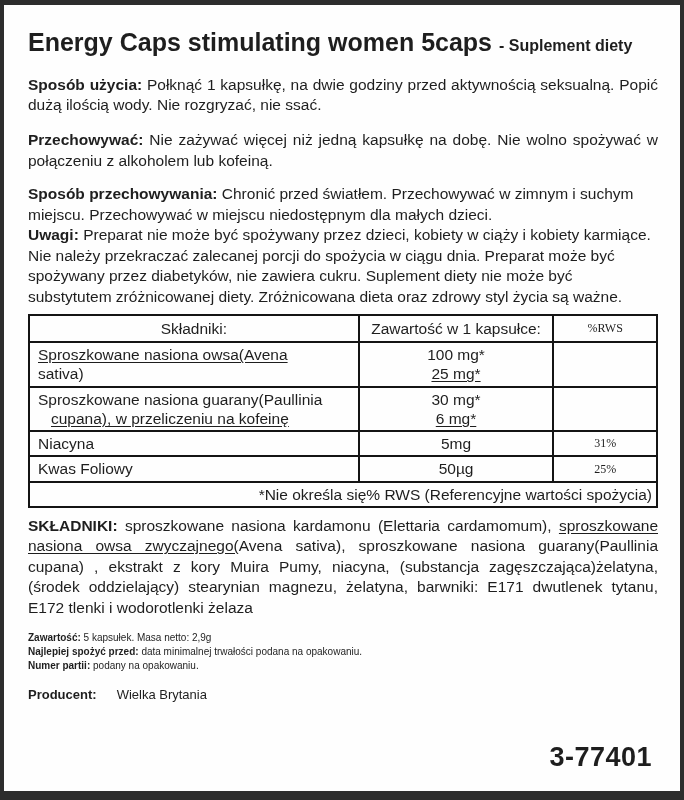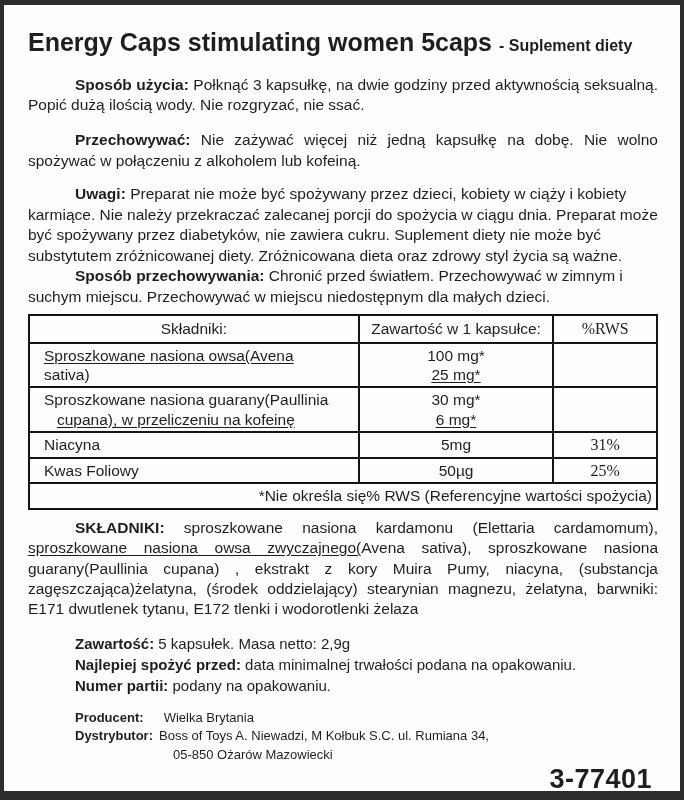--- a/index.html
+++ b/index.html
@@ -11,54 +11,54 @@
     font-family:"Liberation Sans", sans-serif;
     display:flex;flex-direction:column;overflow:hidden;
   }
   .title{margin:12px 0 18px 0;font-size:25px;font-weight:bold;line-height:1.1;}
   .title .suffix{font-size:16px;font-weight:bold;}
   .para{font-size:15.5px;line-height:1.32;margin:0;}
   .just{text-align:justify;}
   .mb-lg{margin-bottom:15px;}
   .mb-md{margin-bottom:13px;}
   .mb-sm{margin-bottom:7px;}
-  .b{font-weight:bold;margin-left:47px;}
+  .b{font-weight:bold;}
   .u{text-decoration:underline;text-underline-offset:2px;}
   table{width:100%;border-collapse:collapse;border:2px solid #141414;margin:0 0 8px 0;}
-  th,td{border:2px solid #141414;font-size:15.5px;line-height:1.24;padding:2px 14px;vertical-align:middle;}
+  th,td{border:2px solid #141414;font-size:15.5px;line-height:1.24;padding:2px 8px;vertical-align:middle;}
   th{font-weight:normal;text-align:center;padding:3px 8px;}
   td.c-ing{text-align:left;}
   td.c-amt{text-align:center;border-radius:17px;}
-  th.serif,td.c-rws{font-family:"Liberation Serif", serif;text-align:center;font-size:16px;}
+  th.serif,td.c-rws{font-family:"Liberation Serif", serif;text-align:center;font-size:12px;}
   .ind2{padding-left:13px;}
   tfoot td{text-align:right;padding:2px 4px;}
-  .info-line{font-size:15px;line-height:1.42;margin:0;}
+  .info-line{font-size:10px;line-height:1.42;margin:0;}
   .addr{display:flex;gap:6px;font-size:13px;line-height:1.42;margin:0;}
   .addr .ind{padding-left:14px;}
   .addr-block{margin-top:12px;}
   .symbol-row{margin-top:auto;display:flex;justify-content:flex-end;align-items:baseline;gap:9px;padding:0 6px 10px 0;}
   .sym-value{font-weight:bold;font-size:27px;letter-spacing:.5px;}
 </style>
 </head>
 <body>
 
 <div class="page">
 
   <h1 class="title">
     <span>Energy Caps stimulating women 5caps</span>
     <span class="suffix">- Suplement diety</span>
   </h1>
 
-  <p class="para just mb-lg"><span class="b">Sposób użycia: </span><span>Połknąć 3 kapsułkę, na dwie godziny przed aktywnością seksualną. Popić dużą ilością wody. Nie rozgryzać, nie ssać.</span></p>
+  <p class="para just mb-lg"><span class="b">Sposób użycia: </span><span>Połknąć 1 kapsułkę, na dwie godziny przed aktywnością seksualną. Popić dużą ilością wody. Nie rozgryzać, nie ssać.</span></p>
 
   <p class="para just mb-md"><span class="b">Przechowywać: </span><span>Nie zażywać więcej niż jedną kapsułkę na dobę. Nie wolno spożywać w połączeniu z alkoholem lub kofeiną.</span></p>
 
   <div class="mb-sm">
+    <p class="para"><span class="b">Sposób przechowywania: </span><span>Chronić przed światłem. Przechowywać w zimnym i suchym miejscu. Przechowywać w miejscu niedostępnym dla małych dzieci.</span></p>
     <p class="para"><span class="b">Uwagi: </span><span>Preparat nie może być spożywany przez dzieci, kobiety w ciąży i kobiety karmiące. Nie należy przekraczać zalecanej porcji do spożycia w ciągu dnia. Preparat może być spożywany przez diabetyków, nie zawiera cukru. Suplement diety nie może być substytutem zróżnicowanej diety. Zróżnicowana dieta oraz zdrowy styl życia są ważne.</span></p>
-    <p class="para"><span class="b">Sposób przechowywania: </span><span>Chronić przed światłem. Przechowywać w zimnym i suchym miejscu. Przechowywać w miejscu niedostępnym dla małych dzieci.</span></p>
   </div>
 
   <table>
     <colgroup>
       <col width="52.5%">
       <col width="31%">
       <col width="16.5%">
     </colgroup>
     <thead>
       <tr>
@@ -124,27 +124,20 @@
     <p class="info-line"><span class="b">Numer partii: </span><span>podany na opakowaniu.</span></p>
   </div>
 
   <div class="addr-block">
     <div class="addr">
       <span class="b">Producent:</span>
       <div>
         <div class="ind">Wielka Brytania</div>
       </div>
     </div>
-    <div class="addr">
-      <span class="b">Dystrybutor:</span>
-      <div>
-        <div>Boss of Toys A. Niewadzi, M Kołbuk S.C. ul. Rumiana 34,</div>
-        <div class="ind">05-850 Ożarów Mazowiecki</div>
-      </div>
-    </div>
   </div>
 
   <div class="symbol-row">
 
     <span class="sym-value">3-77401</span>
   </div>
 
 </div>
 
 </body></html>

